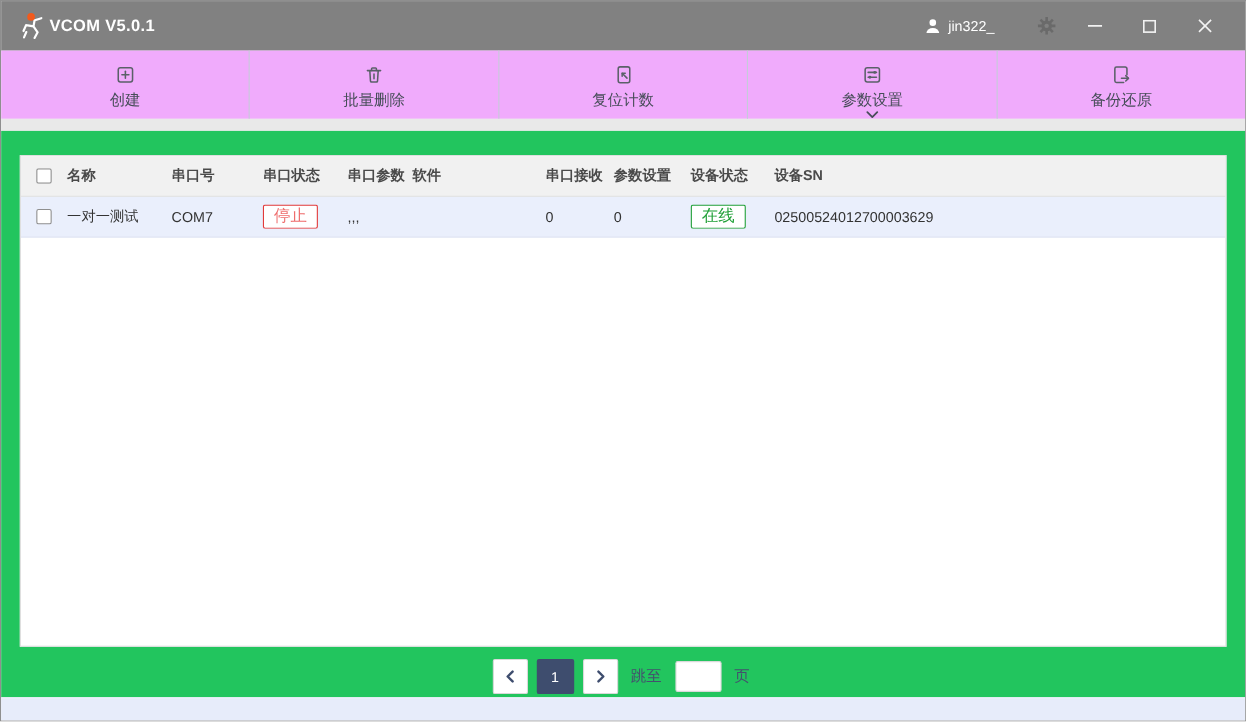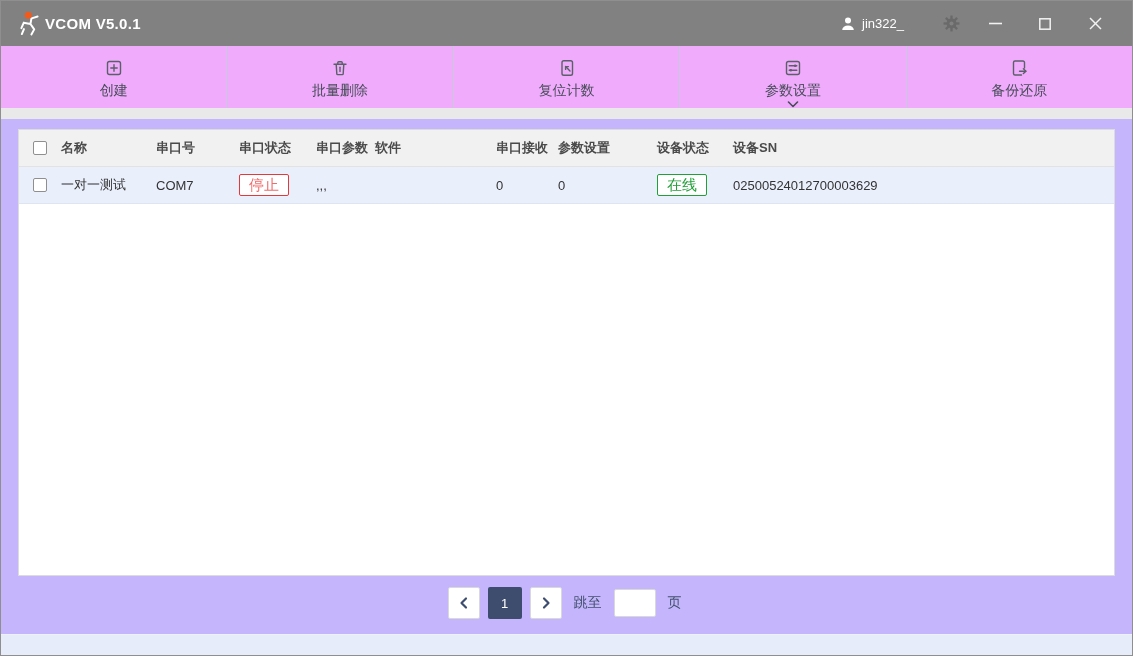--- a/index.html
+++ b/index.html
@@ -22,31 +22,31 @@
   
   .toolbar { height:62px; background:#f0abfc; display:flex; flex:0 0 auto; }
   .tool-btn { flex:1 1 0; display:flex; flex-direction:column; align-items:center;
               justify-content:center; gap:4px; cursor:pointer; position:relative; padding-top:4px; }
   .tool-btn + .tool-btn { border-left:1px solid #c6cbda; }
   .tool-btn .tlabel { font-size:14px; color:#474d59; }
   .tool-btn .dropdown-caret { position:absolute; bottom:0px; left:50%; transform:translateX(-50%); line-height:0; }
   .toolbar-underline { height:11px; background:#e9e9e9; flex:0 0 auto; }
 
   
-  .content { flex:1 1 auto; background:#c4b5fd; padding:10px 17px 0 17px; display:flex; flex-direction:column; }
+  .content { flex:1 1 auto; background:#22c55e; padding:22px 17px 0 17px; display:flex; flex-direction:column; }
   .table-panel { border:1px solid #dcdcdc; background:#ffffff; height:447px; overflow:hidden; }
 
   .trow { display:flex; align-items:center; height:37px; font-size:13px; }
   .thead { background:#f1f1f1; color:#4a4a4a; font-weight:bold; border-bottom:1px solid #e2e2e2; }
   .tdata { background:#eaeffc; color:#333333; border-bottom:1px solid #dfe4f2; }
   .cell { padding-left:2px; white-space:nowrap; overflow:hidden; }
   .c-check { width:40px; display:flex; justify-content:center; }
   .c-name { width:95px; } .c-com { width:83px; } .c-pstat { width:77px; }
   .c-param { width:59px; } .c-soft { width:121px; } .c-prx { width:62px; }
-  .c-nrx { width:70px; } .c-dstat { width:76px;margin-left:29px; } .c-sn { flex:1; }
+  .c-nrx { width:70px; } .c-dstat { width:76px; } .c-sn { flex:1; }
   .checkbox { width:14px; height:14px; border:1px solid #8f8f8f; border-radius:2px; background:#ffffff; cursor:pointer; }
   .badge { display:inline-block; min-width:50px; text-align:center; padding:2px 8px;
            font-size:15px; border:1px solid; border-radius:2px; background:#ffffff; line-height:16px; }
 
   
   .pagination { height:32px; margin-top:11px; display:flex; align-items:center; justify-content:center; gap:8px; }
   .pg-btn { width:32px; height:32px; background:#ffffff; border:1px solid #d9d9d9; border-radius:2px;
             display:flex; align-items:center; justify-content:center; cursor:pointer; }
   .pg-current { width:34px; height:32px; background:#3e4d6e; color:#ffffff; font-size:13px;
                 display:flex; align-items:center; justify-content:center; border-radius:2px; cursor:pointer; }

